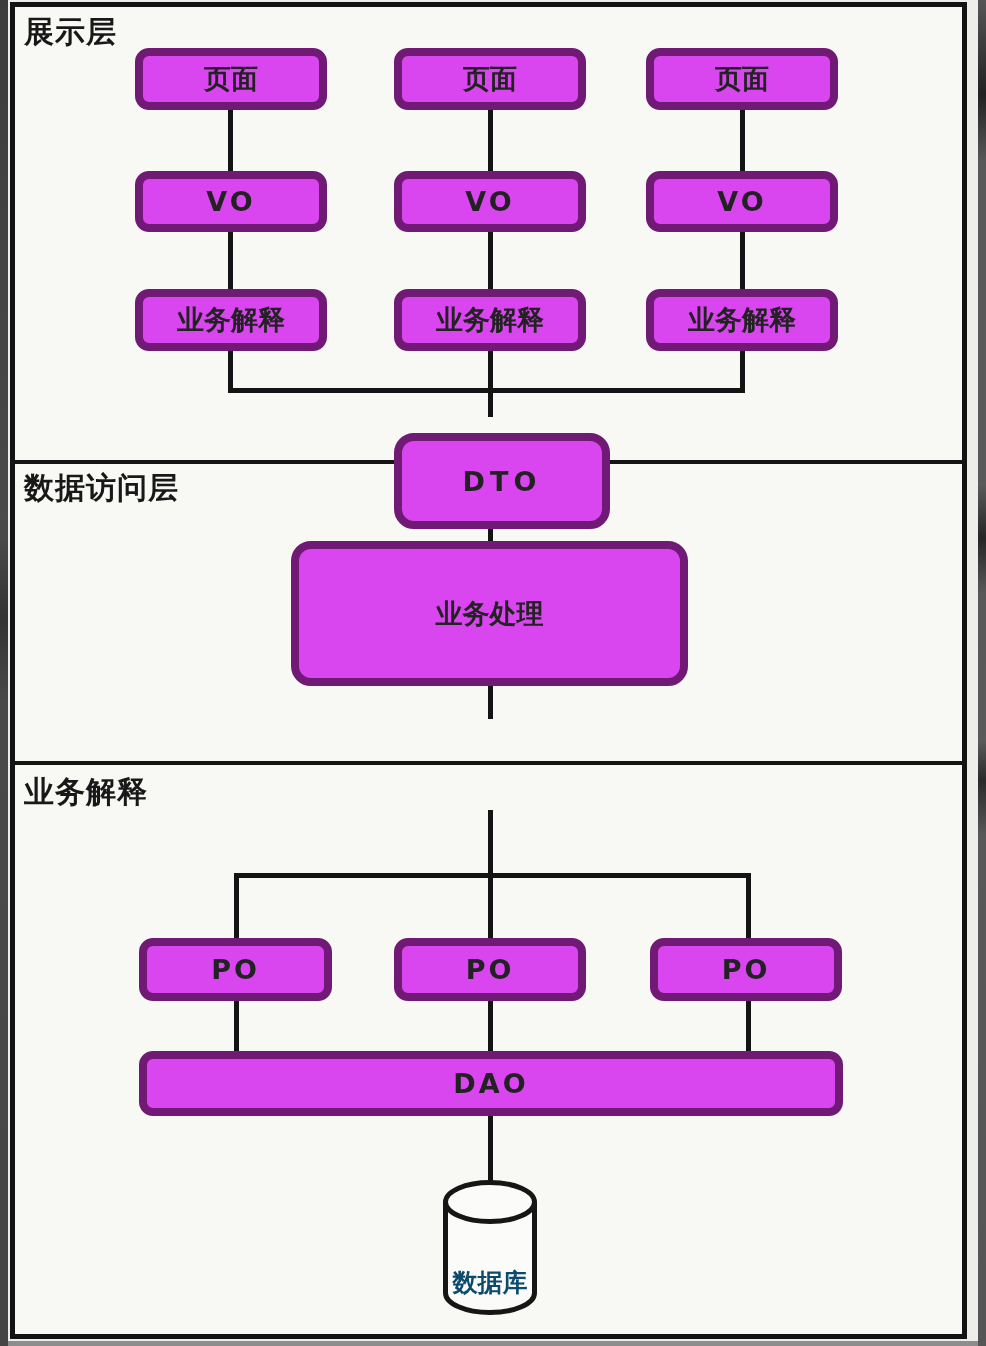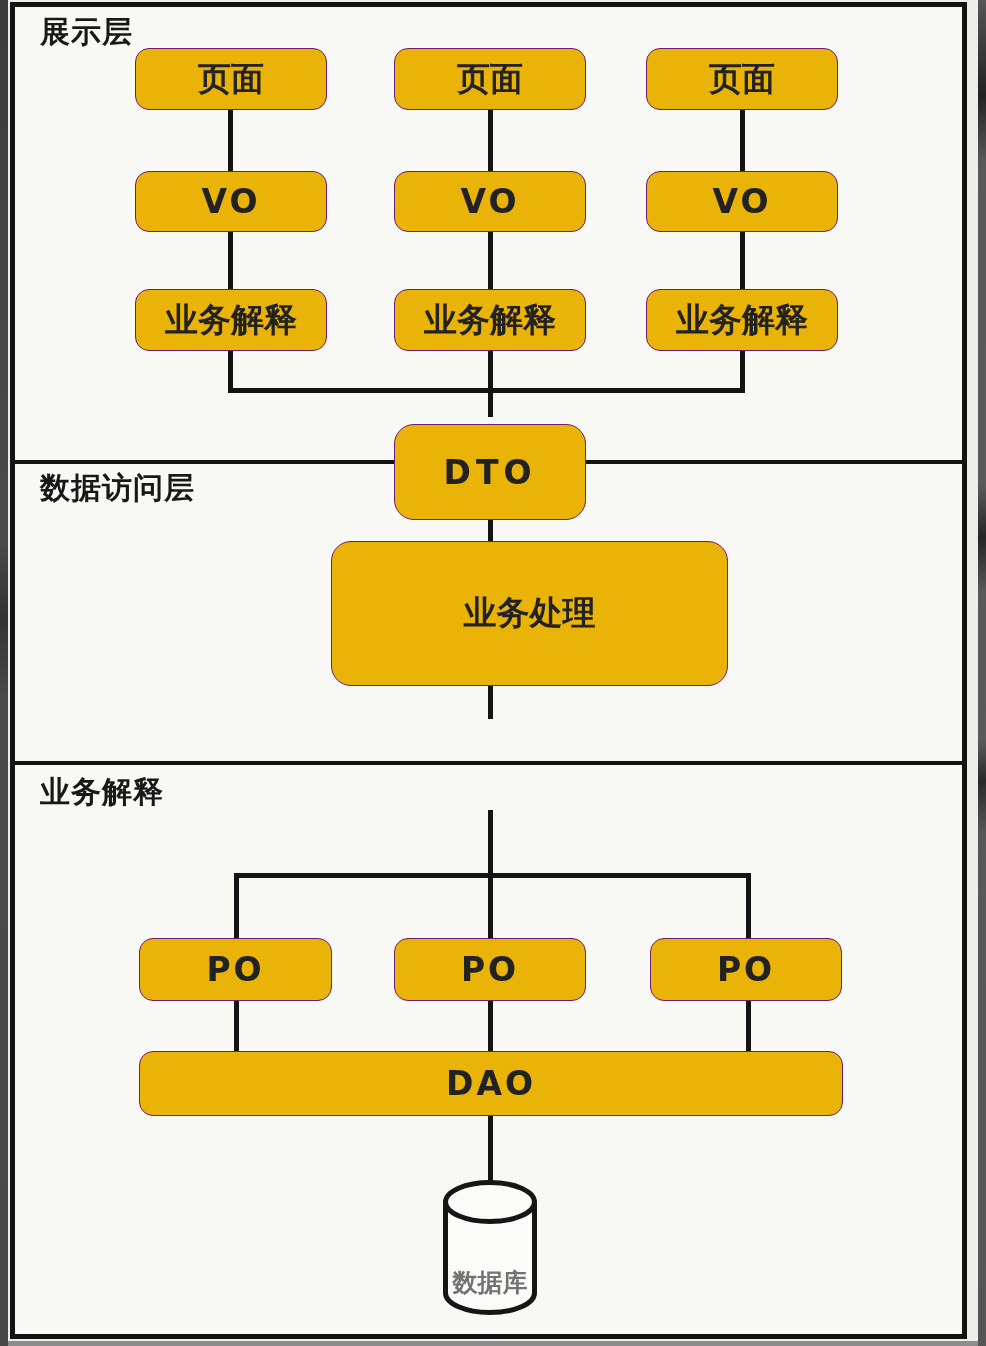--- a/index.html
+++ b/index.html
@@ -14,40 +14,40 @@
   .edge-strip.left{left:0;width:8px;background:linear-gradient(180deg,#3c3c3c 0%,#4a4a4a 40%,#333 46%,#4a4a4a 52%,#454545 100%);}
   .edge-strip.right{right:0;width:8px;background:linear-gradient(180deg,#565656 0%,#222 7%,#585858 12%,#5a5a5a 36%,#262626 40%,#585858 44%,#5a5a5a 55%,#2a2a2a 58%,#585858 62%,#555 100%);}
   .bottom-strip{position:absolute;left:8px;right:8px;top:1341px;height:5px;background:#8d8d8d;z-index:4;}
   .frame{
     position:absolute;left:10px;top:2px;width:947px;height:1327px;
     border:5px solid #131313;background:#f8f8f5;z-index:0;
   }
   .divider{position:absolute;height:4px;background:#141414;z-index:1;}
   .layer-label{
     position:absolute;font-size:30px;font-weight:700;color:#181818;
-    letter-spacing:1px;z-index:3;white-space:nowrap;margin-left:16px;
+    letter-spacing:1px;z-index:3;white-space:nowrap;
   }
   .vline,.hline{position:absolute;background:#141414;z-index:1;}
   .vline{width:5px;}
   .hline{height:5px;}
   .node{
     position:absolute;box-sizing:border-box;
-    background:#eab308;border:1px solid #701a75;border-radius:14px;
+    background:#d946ef;border:8px solid #701a75;border-radius:14px;
     display:flex;align-items:center;justify-content:center;
-    font-size:33px;font-weight:600;color:#222;z-index:2;
+    font-size:27px;font-weight:600;color:#222;z-index:2;
     white-space:nowrap;
   }
   .node.latin{letter-spacing:3px;}
   .node.big{border-radius:20px;}
   .node.dto{letter-spacing:5px;}
   .cylinder{position:absolute;z-index:2;}
   .cylinder svg{display:block;}
   .cylinder .db-label{
     position:absolute;left:0;top:86px;width:100%;text-align:center;
-    font-size:25px;font-weight:600;color:#737373;white-space:nowrap;
+    font-size:25px;font-weight:600;color:#0c4a6e;white-space:nowrap;
   }
 </style>
 </head>
 <body>
 
 <div class="stage">
 
   <div class="frame"></div>
 
   <div class="divider" style="left:10px;top:460px;width:957px;"></div>
@@ -89,23 +89,23 @@
   <div class="node" style="left:646px;top:48px;width:192px;height:62px;">页面</div>
 
   <div class="node latin" style="left:135px;top:171px;width:192px;height:61px;">VO</div>
   <div class="node latin" style="left:394px;top:171px;width:192px;height:61px;">VO</div>
   <div class="node latin" style="left:646px;top:171px;width:192px;height:61px;">VO</div>
 
   <div class="node" style="left:135px;top:289px;width:192px;height:62px;">业务解释</div>
   <div class="node" style="left:394px;top:289px;width:192px;height:62px;">业务解释</div>
   <div class="node" style="left:646px;top:289px;width:192px;height:62px;">业务解释</div>
 
-  <div class="node latin dto big" style="left:394px;top:424px;width:192px;height:96px;">DTO</div>
+  <div class="node latin dto big" style="left:394px;top:433px;width:216px;height:96px;">DTO</div>
 
-  <div class="node big" style="left:291px;top:541px;width:397px;height:145px;margin-left:40px;">业务处理</div>
+  <div class="node big" style="left:291px;top:541px;width:397px;height:145px;">业务处理</div>
 
   <div class="node latin" style="left:139px;top:938px;width:193px;height:63px;">PO</div>
   <div class="node latin" style="left:394px;top:938px;width:192px;height:63px;">PO</div>
   <div class="node latin" style="left:650px;top:938px;width:192px;height:63px;">PO</div>
 
   <div class="node latin" style="left:139px;top:1051px;width:704px;height:65px;text-align:center;">DAO</div>
 
   <div class="cylinder" style="left:441px;top:1180px;width:98px;height:138px;">
     <svg width="98" height="138" viewBox="0 0 98 138">
       <path d="M4.5,22 V113 a44.5,19.5 0 0 0 89,0 V22" fill="#fbfbf9" stroke="#161616" stroke-width="5"></path>

